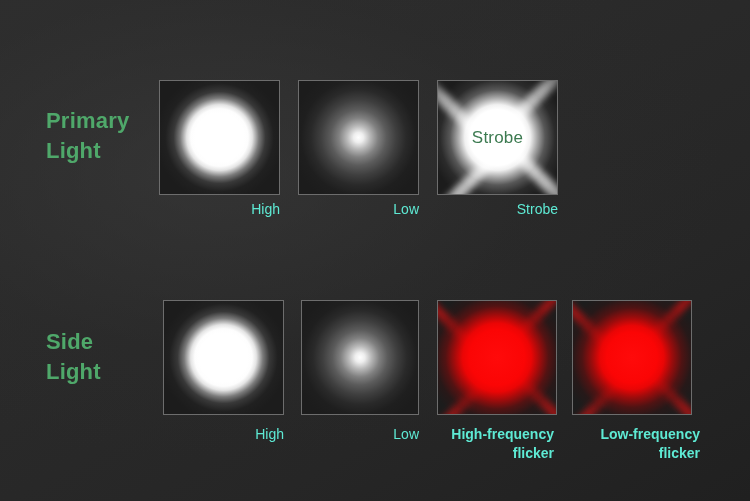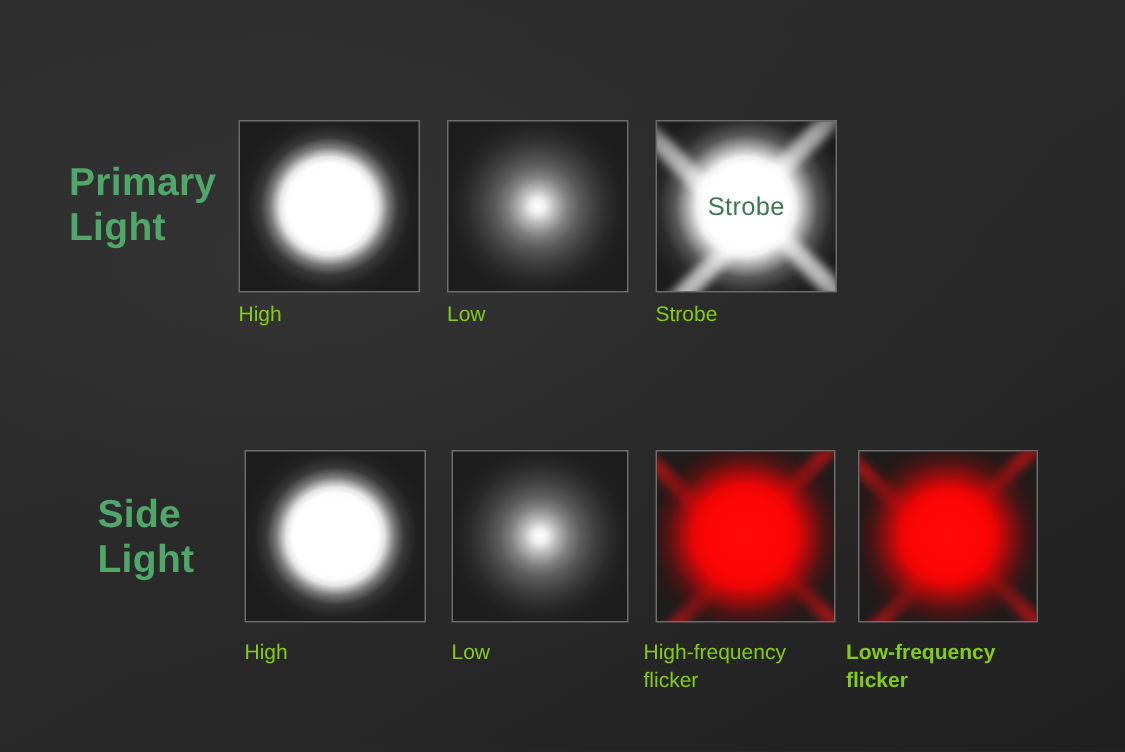--- a/index.html
+++ b/index.html
@@ -29,28 +29,28 @@
 
   #stage {
     position: absolute;
     inset: 0;
   }
 
   
   .row-title {
     position: absolute;
     font-weight: bold;
-    font-size: 26px;
+    font-size: 22px;
     line-height: 30px;
     letter-spacing: 0.2px;
     color: #4fa86a;
     white-space: pre-line;
   }
   #title-primary { left: 46px; top: 106px; }
-  #title-side    { left: 46px; top: 327px; margin-left: 19px; }
+  #title-side    { left: 46px; top: 327px; }
 
   
   .tile {
     position: absolute;
     border: 1px solid #6d6d6d;
     background: #1c1c1c;
     overflow: hidden;
   }
 
   .glow {
@@ -155,24 +155,24 @@
     font-size: 17px;
     color: #3c7a50;
     letter-spacing: 0.2px;
     z-index: 5;
     text-shadow: 0 0 2px rgba(255,255,255,0.55);
   }
 
   
   .caption {
     position: absolute;
-    text-align: left;
+    text-align: right;
     font-size: 14px;
     line-height: 19px;
-    color: #84cc16;
+    color: #5eead4;
     white-space: pre-line;
   }
 </style>
 </head>
 <body>
 
 <div id="bg-vignette"></div>
 
 <div id="stage">
 
@@ -216,21 +216,21 @@
 
   <div class="tile" id="tile-side-hf" style="left:437px; top:300px; width:120px; height:115px;">
     <div class="rays red">
       <span class="ray a"></span>
         <span class="ray b"></span>
       <span class="ray c"></span>
         <span class="ray d"></span>
     </div>
     <div class="glow red"></div>
   </div>
-  <div class="caption" style="left:429px; top:425px; width:136px;">High-frequency
+  <div class="caption" style="left:418px; top:425px; width:136px;font-weight:bold;">High-frequency
 flicker</div>
 
   <div class="tile" id="tile-side-lf" style="left:572px; top:300px; width:120px; height:115px;">
     <div class="rays red">
       <span class="ray a"></span>
         <span class="ray b"></span>
       <span class="ray c"></span>
         <span class="ray d"></span>
     </div>
     <div class="glow red lowfreq"></div>

